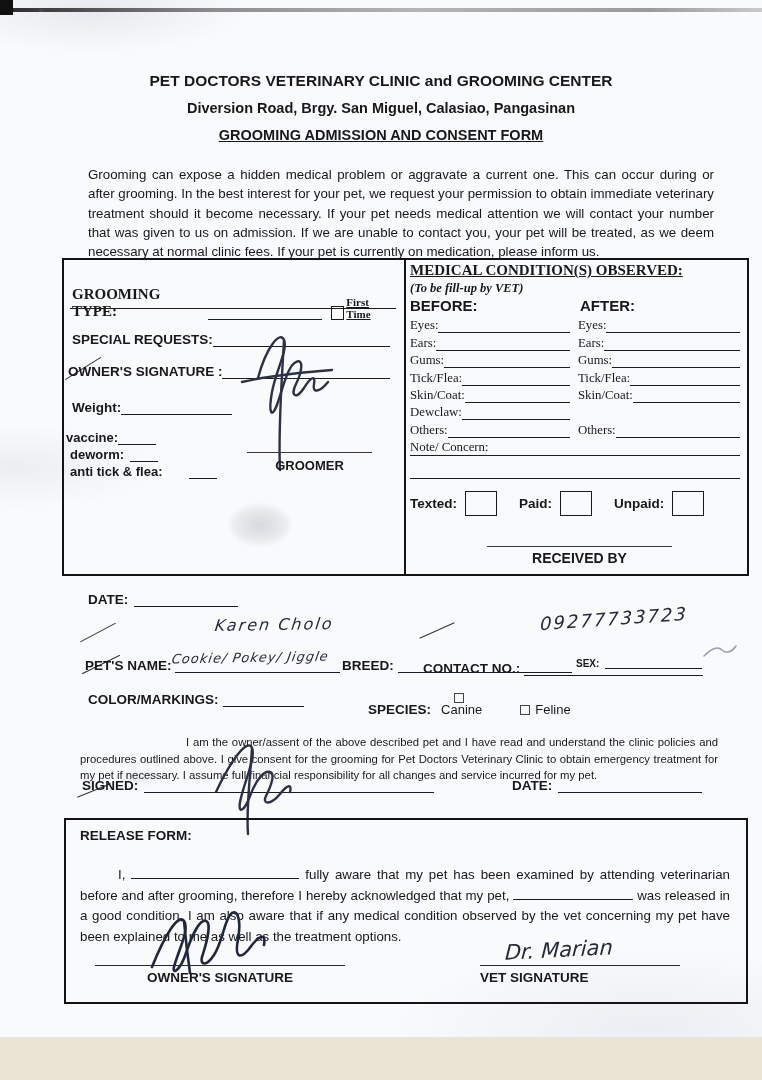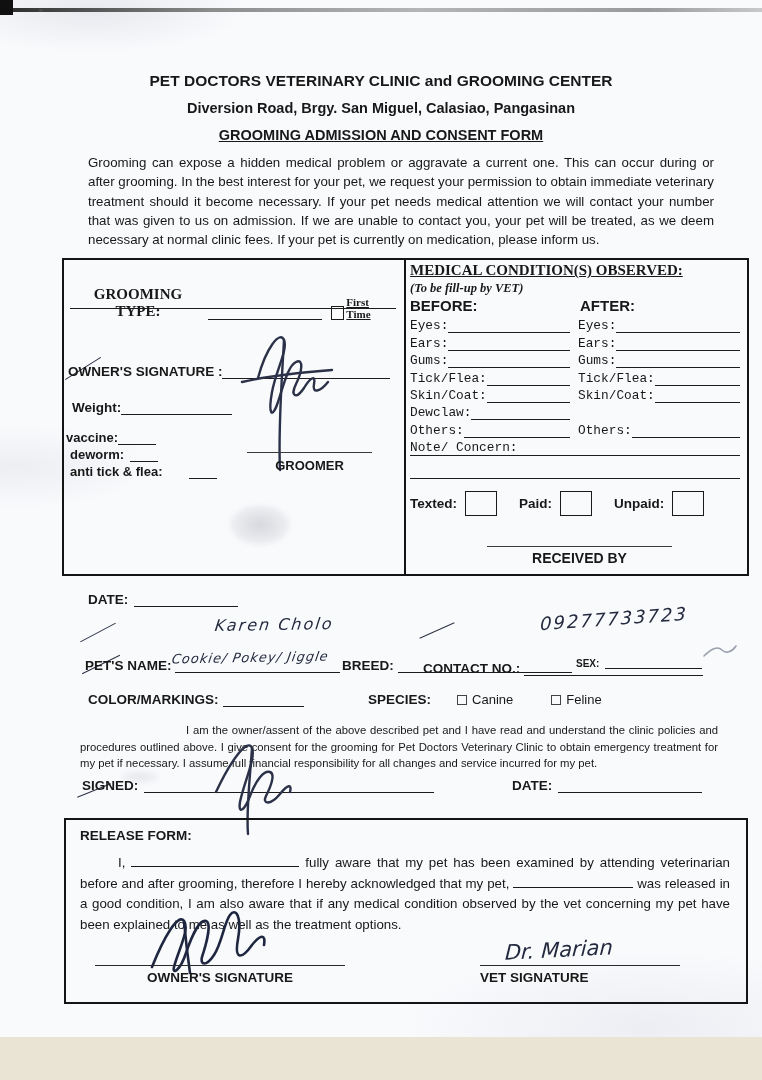--- a/index.html
+++ b/index.html
@@ -12,31 +12,31 @@
            radial-gradient(ellipse 200px 60px at 2% 45%, #eceef2 0%, rgba(236,238,242,0) 70%),
            #f9fafc;}
   .scanbed{position:absolute;left:0;top:1037px;width:762px;height:43px;background:#e9e4d3;}
   .topline{position:absolute;left:0;top:8px;width:762px;height:4px;
            background:linear-gradient(to right,#2a2a2a,#8d8d8d 28%,#b5b5b5 55%,#9a9a9a 85%,#c9c9c9);}
   .cornermark{position:absolute;left:0;top:0;width:13px;height:15px;background:#101010;}
   .dotmark{position:absolute;left:39px;top:9px;width:4px;height:3px;background:#4a4a4a;}
   .smudge{position:absolute;border-radius:50%;background:radial-gradient(#b9bcc4,rgba(185,188,196,0));
           opacity:.55;filter:blur(2px);}
   .hdr{position:absolute;width:762px;text-align:center;font-weight:bold;}
-  .para{position:absolute;text-align:justify;}
+  .para{position:absolute;text-align:justify;margin-top:12px;}
   .box{position:absolute;border:2px solid #141414;}
   .lrow{position:absolute;display:flex;align-items:flex-end;}
   .bold{font-weight:bold;}
   .serif{font-family:"Liberation Serif",serif;}
   .fline{border-bottom:1.3px solid #1c1c1c;display:inline-block;}
   .grow{flex:1;border-bottom:1.3px solid #1c1c1c;}
   .cb{display:inline-block;border:1.5px solid #1a1a1a;background:#fdfdfd;}
   .mcol{position:absolute;}
   .mfield{display:flex;align-items:flex-end;height:17.4px;}
-  .mlabel{font-family:Liberation Mono, monospace;font-size:12.8px;white-space:nowrap;}
+  .mlabel{font-family:Liberation Serif, serif;font-size:12.8px;white-space:nowrap;}
   .paybox{width:30px;height:23px;border:1.6px solid #1a1a1a;margin-left:8px;}
   .payrow{position:absolute;display:flex;align-items:center;font-weight:bold;font-size:13.5px;}
   .caption{position:absolute;font-weight:bold;font-size:13.5px;}
   .hand{position:absolute;font-style:italic;color:#232a3f;
         font-family:"DejaVu Sans",sans-serif;white-space:nowrap;}
   .strike{position:absolute;border-top:1.6px solid #2c3145;}
   .sig{position:absolute;overflow:visible;}
   .blank{display:inline-block;border-bottom:1.2px solid #1a1a1a;height:13px;vertical-align:baseline;}
   .sq{display:inline-block;width:8px;height:8px;border:1.2px solid #444;margin-right:5px;position:relative;top:0.5px;}
 </style>
@@ -56,27 +56,31 @@
   <div class="hdr" style="top:100px;font-size:14.5px;">Diversion Road, Brgy. San Miguel, Calasiao, Pangasinan</div>
   <div class="hdr" style="top:127px;font-size:14.5px;text-decoration:underline;">GROOMING ADMISSION AND CONSENT FORM</div>
 
   <div class="para" style="left:88px;top:153px;width:626px;font-size:13.3px;line-height:19.3px;">Grooming can expose a hidden medical problem or aggravate a current one. This can occur during or after grooming. In the best interest for your pet, we request your permission to obtain immediate veterinary treatment should it become necessary. If your pet needs medical attention we will contact your number that was given to us on admission. If we are unable to contact you, your pet will be treated, as we deem necessary at normal clinic fees. If your pet is currently on medication, please inform us.</div>
 
   <div class="box" style="left:62px;top:258px;width:683px;height:314px;">
     <div style="position:absolute;left:340px;top:0;width:2px;height:100%;background:#141414;"></div>
   </div>
 
   <div class="lrow" style="left:72px;top:286px;width:322px;">
-    <span class="serif bold" style="font-size:15px;text-align:center;">GROOMING TYPE:</span>
+    <span class="serif bold" style="font-size:15px;">GROOMING TYPE:</span>
     <span class="fline" style="width:118px;margin-left:4px;"></span>
     <span class="cb" style="width:12px;height:12px;margin-left:9px;"></span>
     <span class="serif bold" style="font-size:11px;text-decoration:underline;margin-left:2px;">First Time</span>
   </div>
   <div class="fline" style="position:absolute;left:70px;top:308px;width:326px;"></div>
 
+  <div class="lrow" style="left:72px;top:332px;width:318px;">
+    <span class="bold" style="font-size:13.5px;">SPECIAL REQUESTS:</span>
+    <span class="grow"></span>
+  </div>
 
   <div class="strike" style="left:62px;top:368px;width:42px;transform:rotate(-32deg);"></div>
   <div class="lrow" style="left:68px;top:364px;width:322px;">
     <span class="bold" style="font-size:13.5px;">OWNER'S  SIGNATURE :</span>
     <span class="grow"></span>
   </div>
   <svg class="sig" style="left:228px;top:318px;" width="120" height="160" viewBox="0 0 120 160">
     <g fill="none" stroke="#2b3148" stroke-width="2.4" stroke-linecap="round">
       <path d="M30 60 C38 30 52 12 56 22 C60 32 48 52 44 74 C40 96 44 102 50 84 C56 66 60 48 68 44 C76 40 74 54 68 66 C62 78 68 82 76 70 C82 60 88 56 86 66 C84 76 92 74 100 64"></path>
       <path d="M56 22 C54 60 50 110 52 152"></path>
@@ -218,21 +222,21 @@
   <svg class="sig" style="left:700px;top:640px;" width="40" height="22" viewBox="0 0 40 22">
     <path d="M4 16 C12 8 18 6 22 10 C26 14 32 12 36 6" fill="none" stroke="#9aa0ad" stroke-width="1.6" stroke-linecap="round"></path>
   </svg>
 
   <div class="lrow" style="left:88px;top:692px;width:216px;">
     <span class="bold" style="font-size:13.5px;">COLOR/MARKINGS:</span>
     <span class="grow" style="margin-left:4px;"></span>
   </div>
   <div class="lrow" style="left:368px;top:692px;">
     <span class="bold" style="font-size:13.5px;">SPECIES:</span>
-    <span style="font-size:13px;margin-left:26px;display:flex;align-items:center;">
+    <span style="font-size:13px;margin-left:10px;display:flex;align-items:center;flex-direction:column;">
       <span class="sq"></span>
       <span>Canine</span>
     </span>
     <span style="font-size:13px;margin-left:38px;display:flex;align-items:center;">
       <span class="sq"></span>
       <span>Feline</span>
     </span>
   </div>
 
   <div class="para" style="left:80px;top:722px;width:638px;font-size:11.3px;line-height:16.6px;text-indent:106px;">I am the owner/assent of the above described pet and I have read and understand the clinic policies and procedures outlined above. I give consent for the grooming for Pet Doctors Veterinary Clinic to obtain emergency treatment for my pet if necessary. I assume full financial responsibility for all changes and service incurred for my pet.</div>

